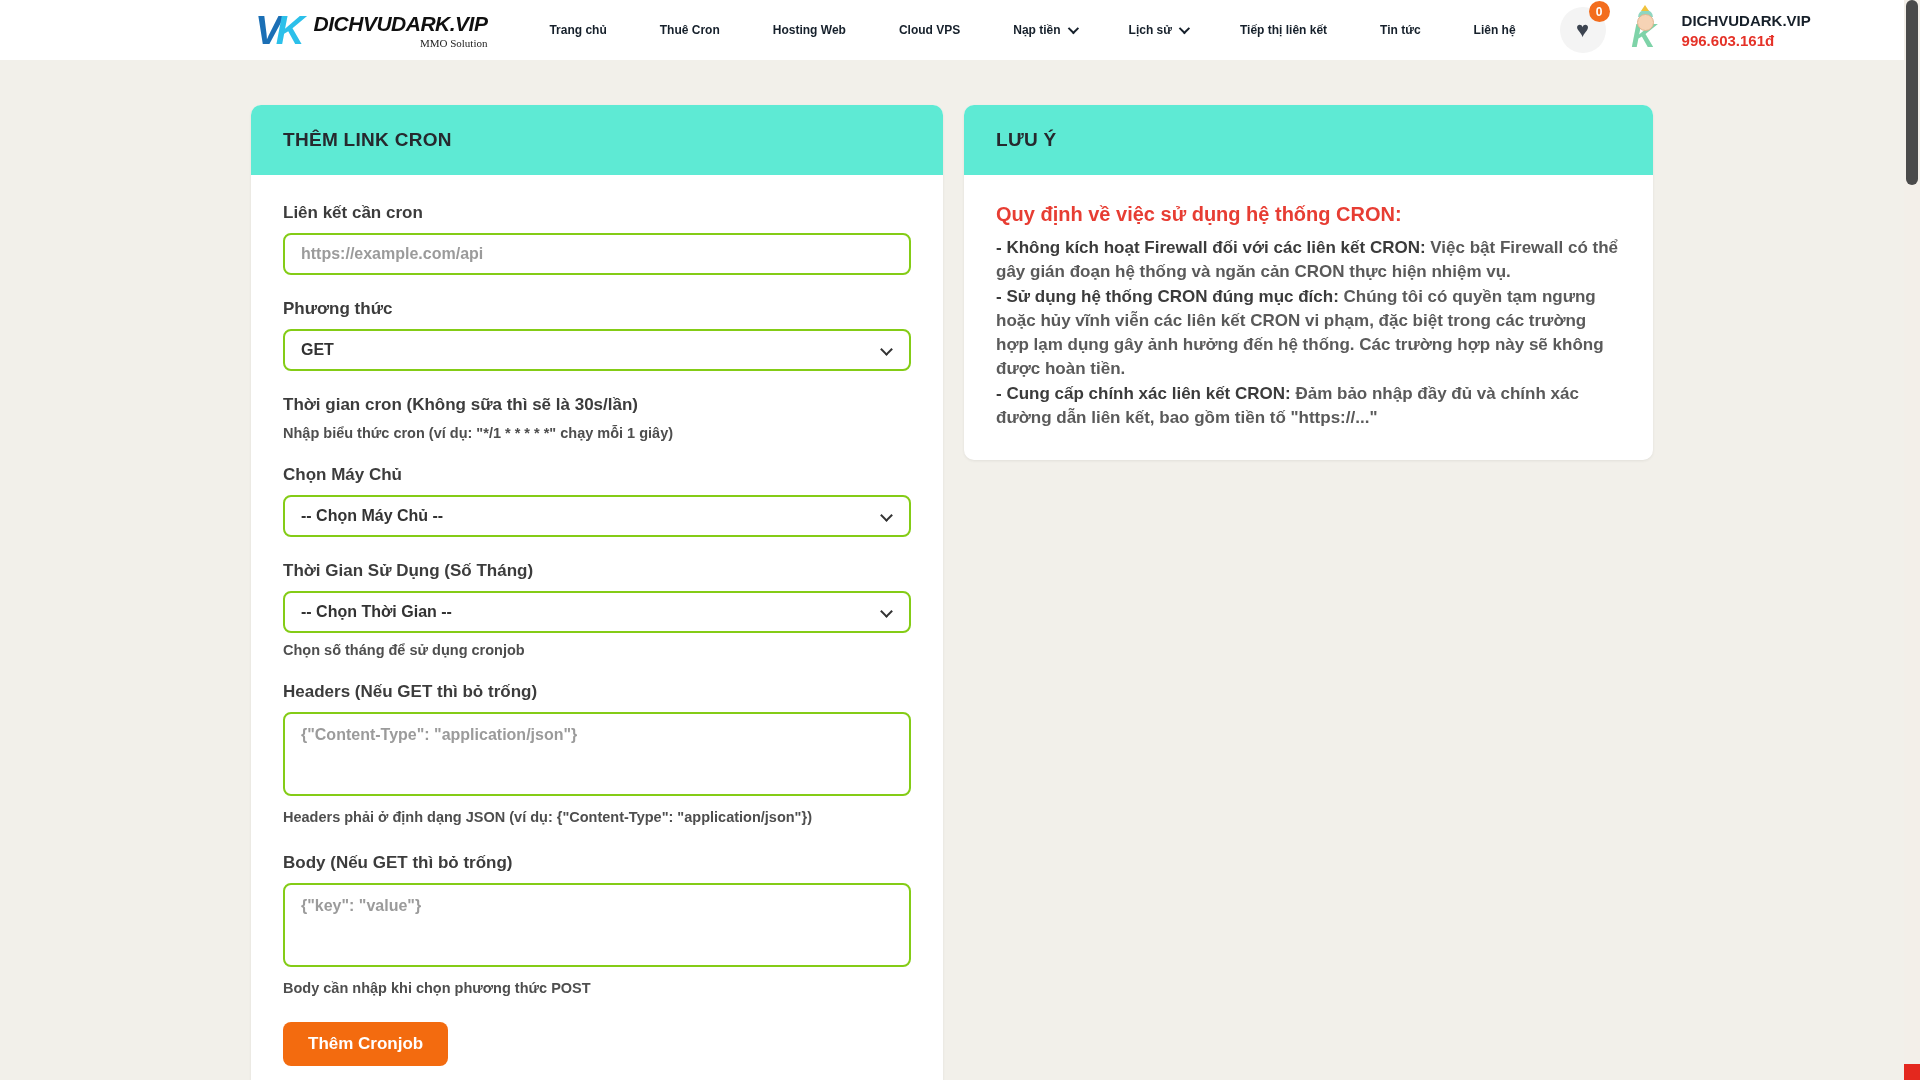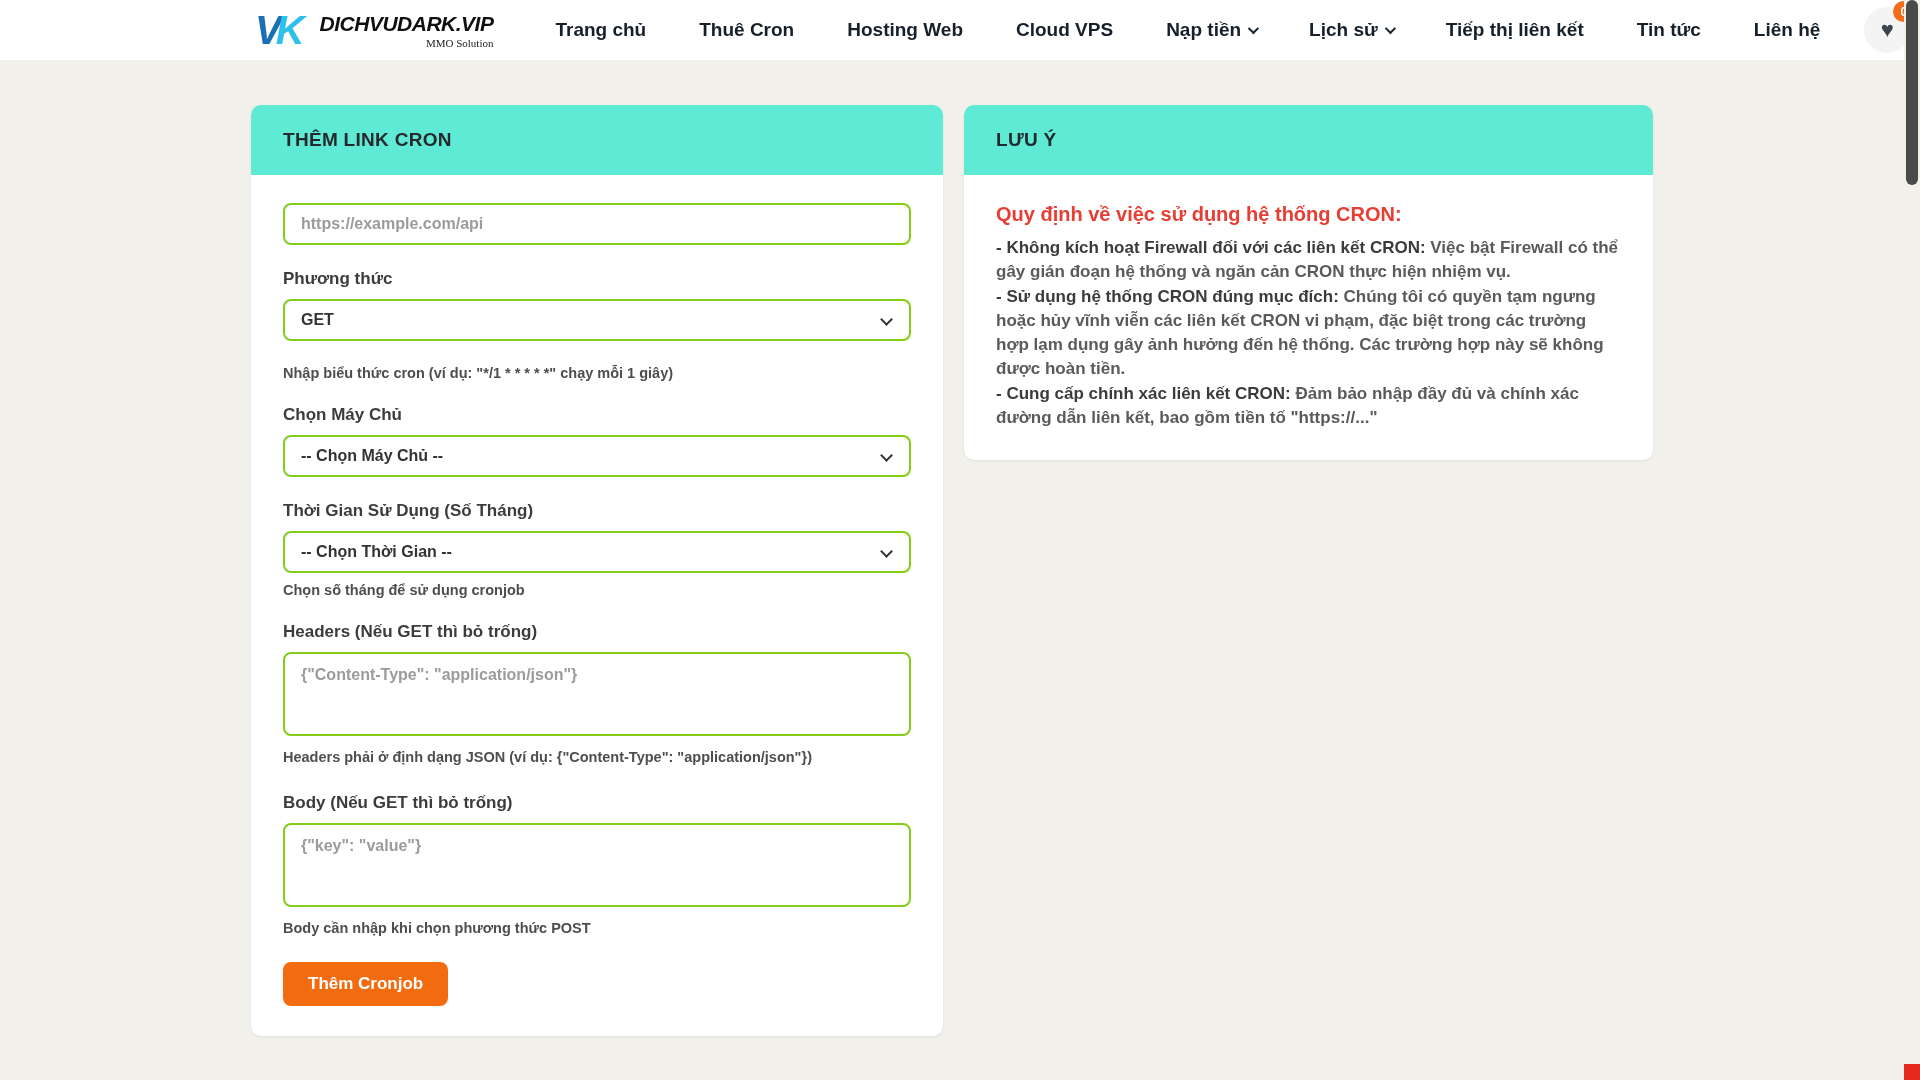--- a/index.html
+++ b/index.html
@@ -10,30 +10,30 @@
     position:relative;
   }
 
   
   .topnav {
     height:60px; background:#ffffff;
     display:flex; align-items:center;
     padding-left:255px; padding-right:30px;
     position:relative; z-index:2;
   }
-  .logo { display:flex; align-items:center; gap:13px; cursor:pointer; }
+  .logo { display:flex; align-items:center; gap:7px; cursor:pointer; }
   .logo-mark { font-style:italic; font-weight:900; font-size:40px; line-height:1; letter-spacing:-6px; padding-right:8px; }
   .logo-mark .v { color:#1b6fb5; }
   .logo-mark .k { color:#2cc0ea; }
   .logo-text { display:flex; flex-direction:column; align-items:flex-end; }
   .logo-title { font-style:italic; font-weight:900; font-size:21px; color:#101010; letter-spacing:-0.5px; white-space:nowrap; }
   .logo-sub { font-family:"Liberation Serif", serif; font-size:11px; color:#222; margin-top:1px; }
 
   .menu { display:flex; align-items:center; gap:53px; margin-left:62px; white-space:nowrap; }
-  .menu-item { display:flex; align-items:center; gap:7px; font-size:19px; font-weight:700; color:#16202b; cursor:pointer; text-decoration:none; }
+  .menu-item { display:flex; align-items:center; gap:7px; font-size:12px; font-weight:700; color:#16202b; cursor:pointer; text-decoration:none; }
   .chev { width:8px; height:8px; border-right:2px solid #16202b; border-bottom:2px solid #16202b; transform:rotate(45deg) translateY(-2px); display:inline-block; }
 
   .nav-right { display:flex; align-items:center; margin-left:44px; gap:16px; }
   .fav { position:relative; width:46px; height:46px; border-radius:50%; background:#f4f4f4; display:flex; align-items:center; justify-content:center; cursor:pointer; }
   .heart { font-size:22px; color:#3c4450; line-height:1; }
   .fav-badge {
     position:absolute; top:-6px; right:-4px; min-width:21px; height:21px; border-radius:50%;
     background:#f36d1d; color:#fff; font-size:12px; font-weight:700;
     display:flex; align-items:center; justify-content:center;
   }
@@ -150,32 +150,34 @@
 
 <main>
 
   <section class="card form-card">
     <div class="card-header">
       <h2>THÊM LINK CRON</h2>
     </div>
     <div class="card-body">
 
       <div class="group">
+        <label class="flabel">Liên kết cần cron</label>
         <input class="tinput" type="text" placeholder="https://example.com/api" style="">
       </div>
 
       <div class="group">
         <label class="flabel">Phương thức</label>
         <div class="selectbox">
           <span>GET</span>
           <span class="sel-chev"></span>
         </div>
       </div>
 
       <div class="group">
+        <label class="flabel">Thời gian cron (Không sữa thì sẽ là 30s/lần)</label>
         <div class="help">Nhập biểu thức cron (ví dụ: "*/1 * * * * *" chạy mỗi 1 giây)</div>
       </div>
 
       <div class="group">
         <label class="flabel">Chọn Máy Chủ</label>
         <div class="selectbox">
           <span>-- Chọn Máy Chủ --</span>
           <span class="sel-chev"></span>
         </div>
       </div>

